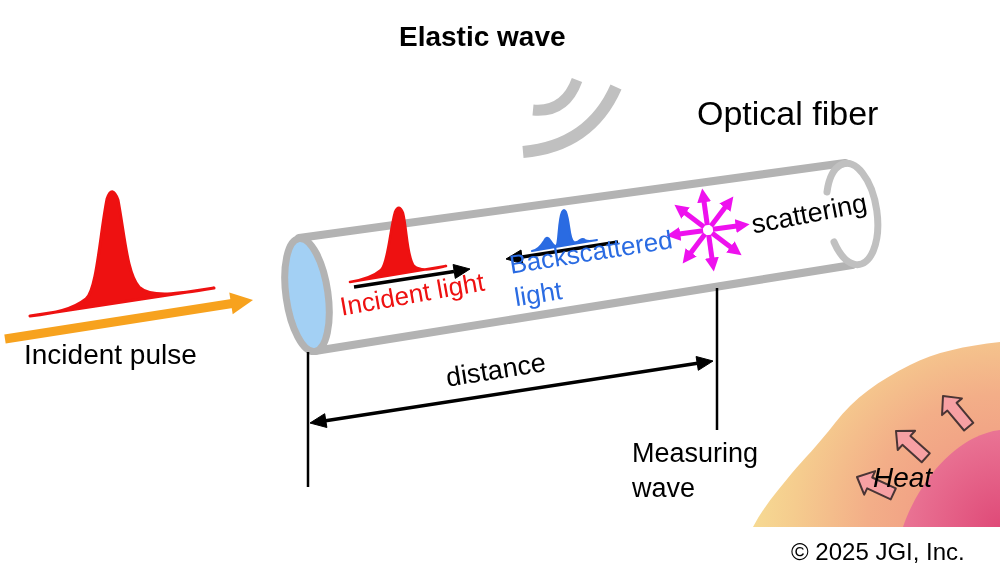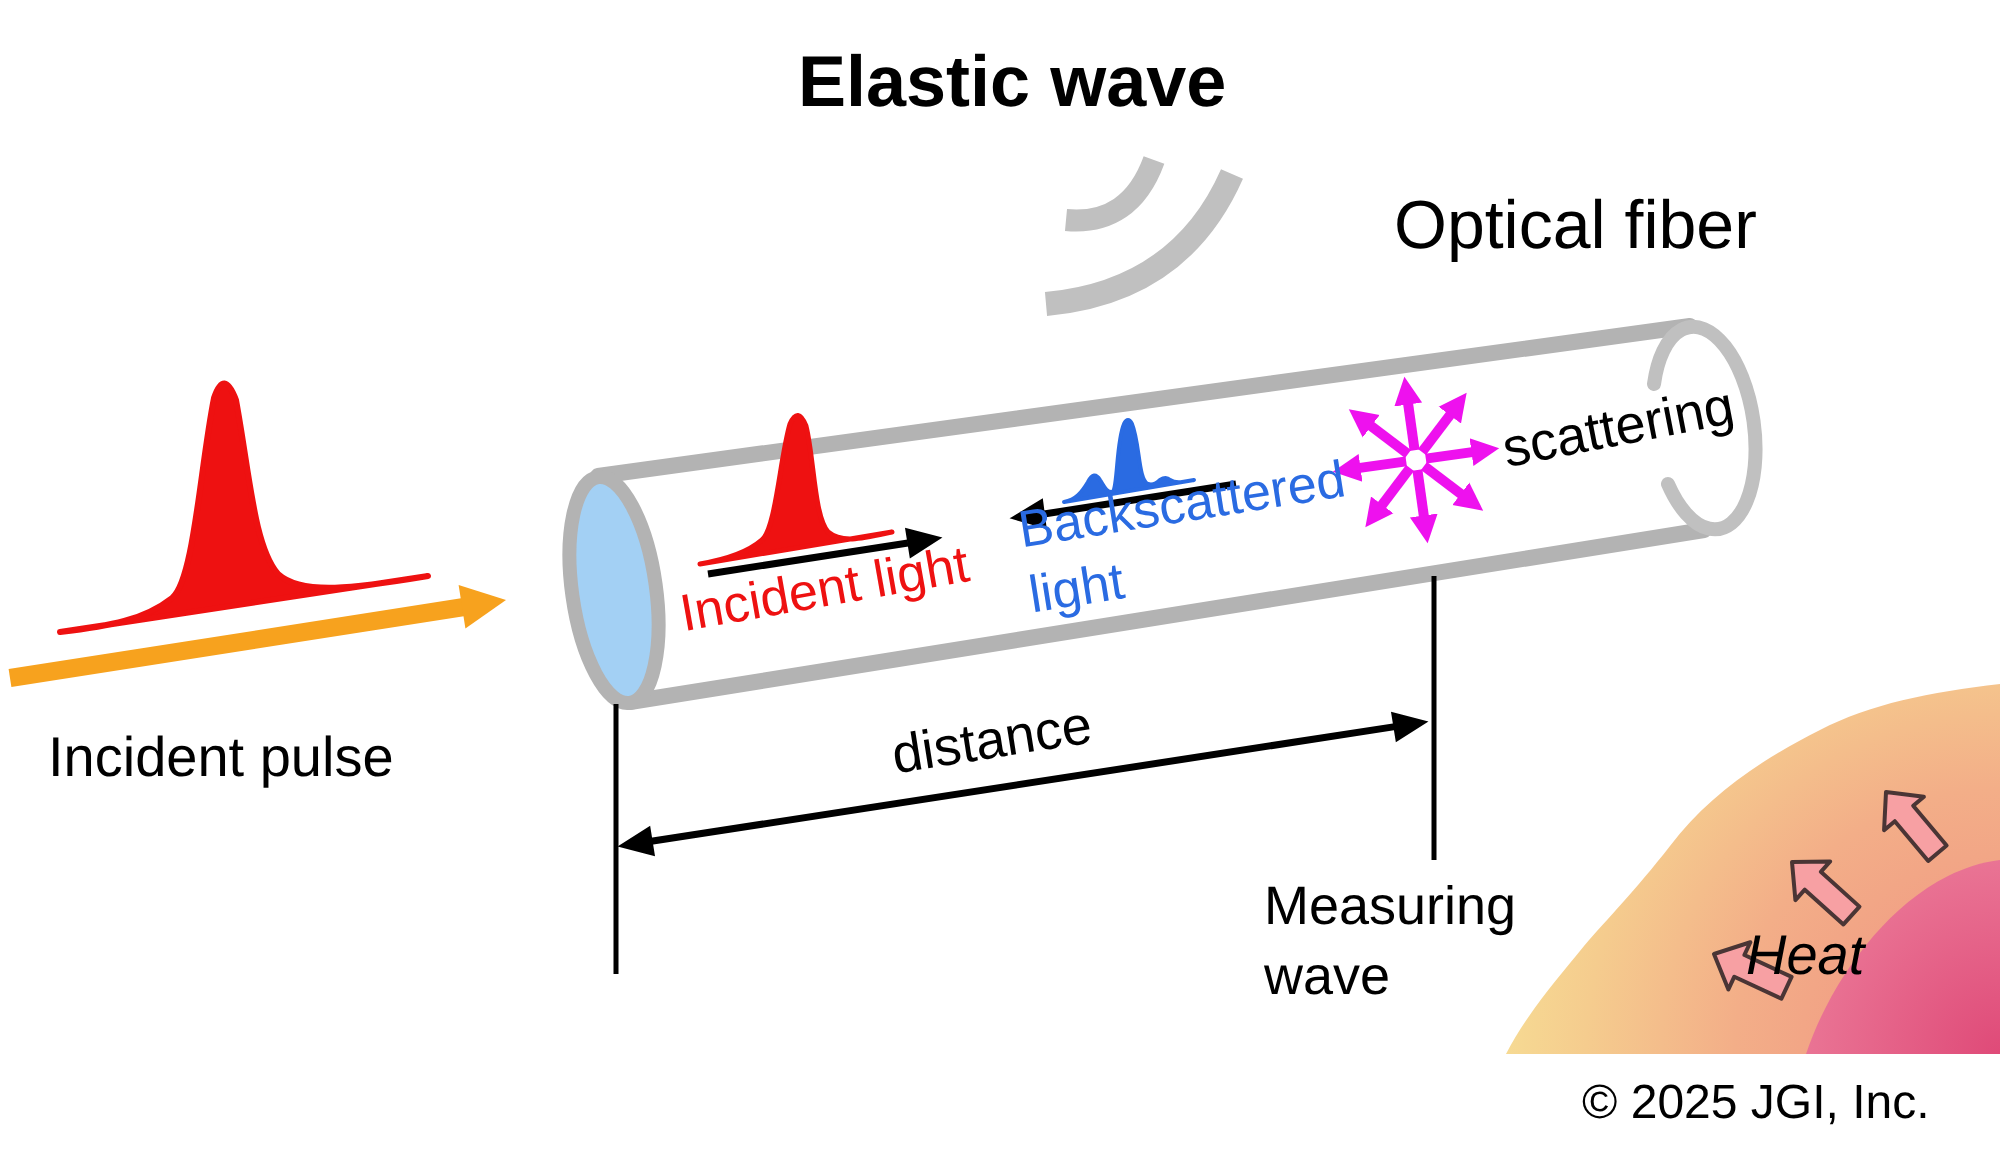--- a/index.html
+++ b/index.html
@@ -3,26 +3,26 @@
 <meta charset="utf-8">
 <style>
   html,body{margin:0;padding:0;background:#fff;}
   .stage{
     position:relative;width:1000px;height:575px;background:#ffffff;
     font-family:"Liberation Sans",sans-serif;overflow:hidden;color:#000;
   }
   .stage svg{position:absolute;left:0;top:0;}
   .lbl{position:absolute;white-space:nowrap;line-height:1.05;}
   .lbl.wrap{white-space:normal;}
-  .t-title{left:399px;top:22px;font-size:36px;font-weight:bold;}
+  .t-title{left:399px;top:22px;font-size:28px;font-weight:bold;}
   .t-fiber{left:697px;top:96px;font-size:34px;}
   .t-scatter{left:749px;top:211px;font-size:27px;transform:rotate(-11deg);transform-origin:0 0;}
   .t-inclight{left:338px;top:294px;font-size:26px;color:#ee1111;transform:rotate(-10deg);transform-origin:0 0;}
   .t-backsc{left:507px;top:249px;font-size:26px;color:#2a6be2;transform:rotate(-9deg);transform-origin:0 0;width:200px;line-height:1.28;}
-  .t-incpulse{left:24px;top:364px;font-size:28px;text-align:right;}
+  .t-incpulse{left:24px;top:340px;font-size:28px;text-align:right;}
   .t-distance{left:444px;top:364px;font-size:27px;transform:rotate(-9deg);transform-origin:0 0;}
   .t-measure{left:632px;top:436px;font-size:27px;width:150px;line-height:1.28;}
   .t-heat{left:873px;top:463px;font-size:28px;font-style:italic;}
   .t-copy{left:755px;top:539px;font-size:24px;margin-left:36px;}
 </style>
 </head>
 <body>
 
 <div class="stage">
 

